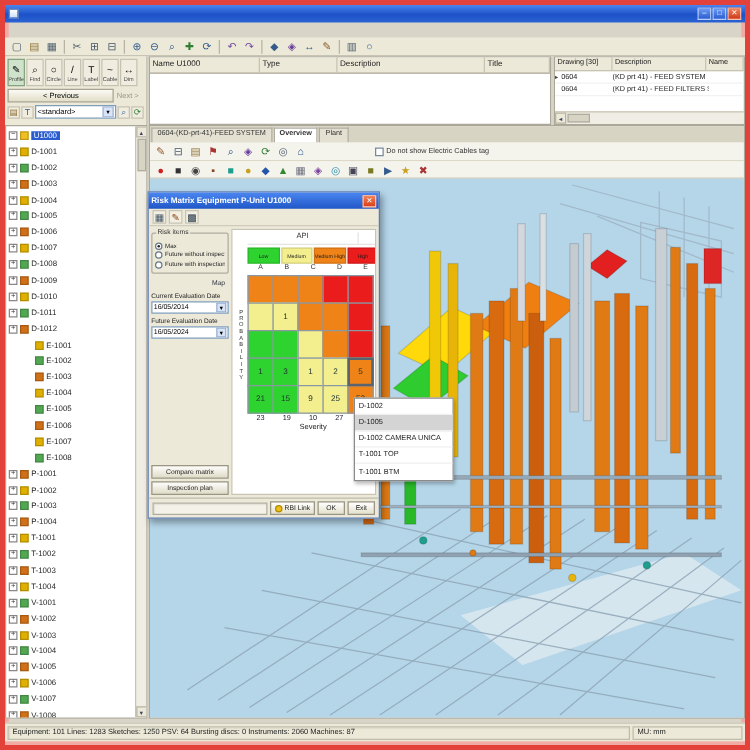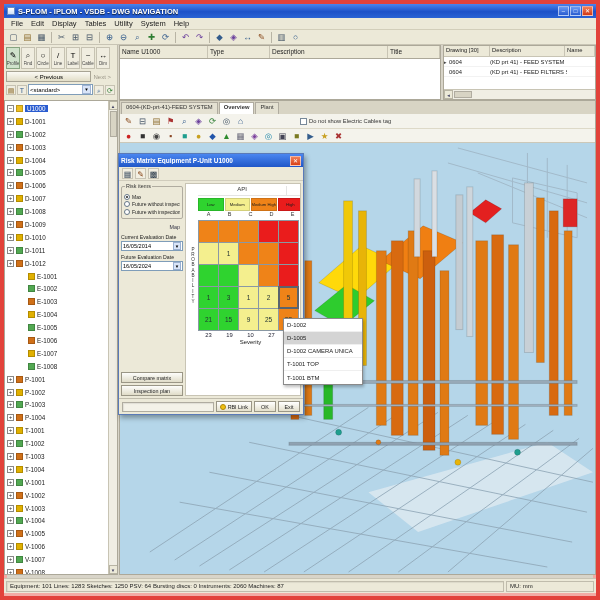--- a/index.html
+++ b/index.html
@@ -153,37 +153,27 @@
   display:flex;align-items:center;padding:0 3px;color:#222;white-space:nowrap;overflow:hidden;}
 .sb-right{width:88px;height:11px;border:1px solid #c0bcac;font-size:6px;display:flex;align-items:center;padding:0 3px;color:#222;}
 </style>
 </head>
 <body>
 
 <div class="screen">
 
   <div class="titlebar">
     <span class="app-icon"></span>
-    <span class="title-text">S-PLOM - IPLOM - VSDB - DWG NAVIGATION</span>
     <span class="win-btns">
       <span class="win-btn">–</span>
       <span class="win-btn">□</span>
       <span class="win-btn close">✕</span>
     </span>
   </div>
 
-  <div class="menubar" id="menubar">
-      <span class="menu-item">File</span>
-      <span class="menu-item">Edit</span>
-      <span class="menu-item">Display</span>
-      <span class="menu-item">Tables</span>
-      <span class="menu-item">Utility</span>
-      <span class="menu-item">System</span>
-      <span class="menu-item">Help</span>
-    </div>
 
   <div class="toolbar-main">
       <span class="tbi" style="color: rgb(68, 85, 102);">▢</span>
       <span class="tbi" style="color: rgb(138, 106, 42);">▤</span>
       <span class="tbi" style="color: rgb(68, 85, 102);">▦</span>
       <span class="tb-sep"></span>
       <span class="tbi" style="color: rgb(68, 85, 102);">✂</span>
       <span class="tbi" style="color: rgb(68, 85, 102);">⊞</span>
       <span class="tbi" style="color: rgb(68, 85, 102);">⊟</span>
       <span class="tb-sep"></span>

